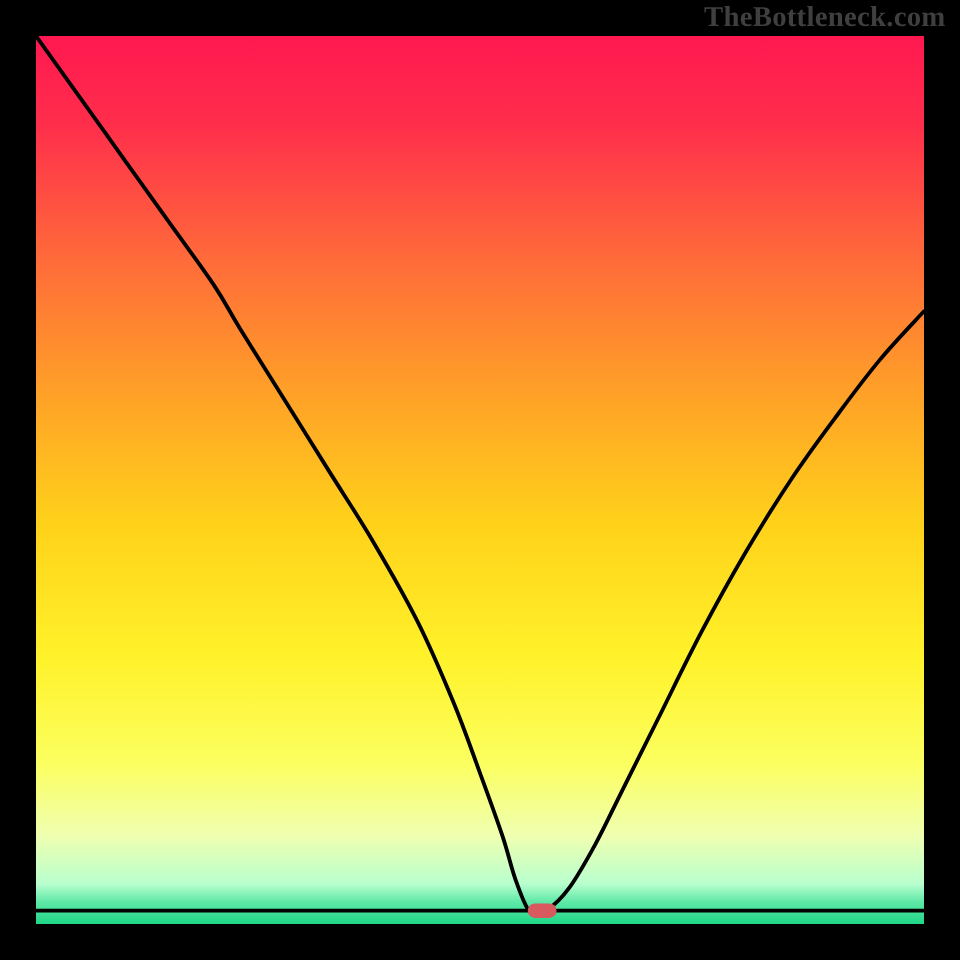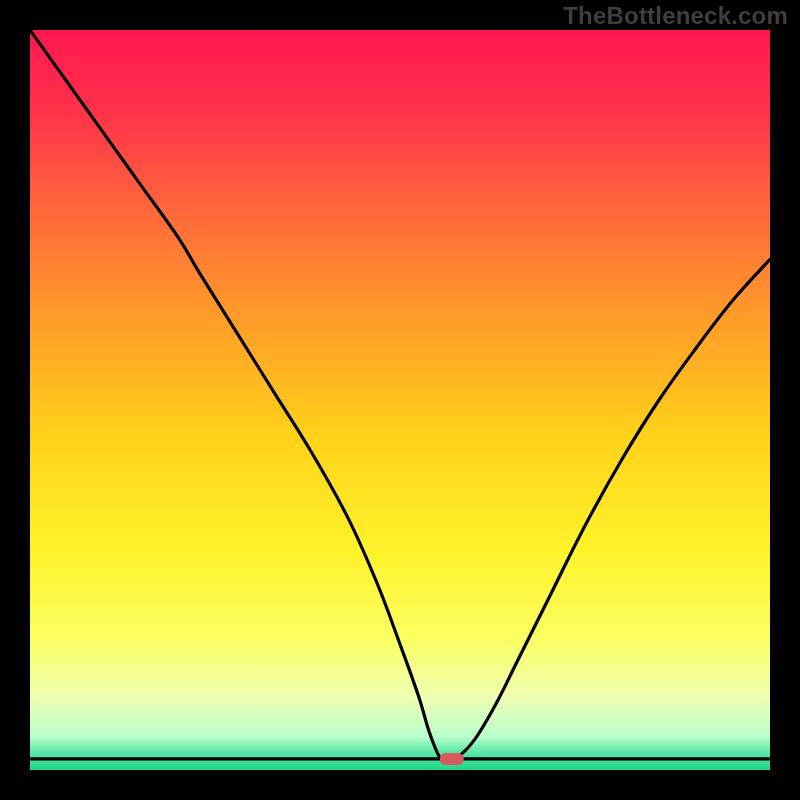--- a/index.html
+++ b/index.html
@@ -11,20 +11,21 @@
     overflow: hidden;
     font-family: Arial, Helvetica, sans-serif;
   }
   .frame {
     position: absolute;
     left: 0;
     top: 0;
     width: 800px;
     height: 800px;
     background: #000;
+    font-family: Liberation Serif, serif;
   }
   .watermark {
     position: absolute;
     top: 2px;
     right: 12px;
     color: #3f3f3f;
     font-size: 24px;
     font-weight: 600;
     letter-spacing: 0.2px;
     z-index: 10;

